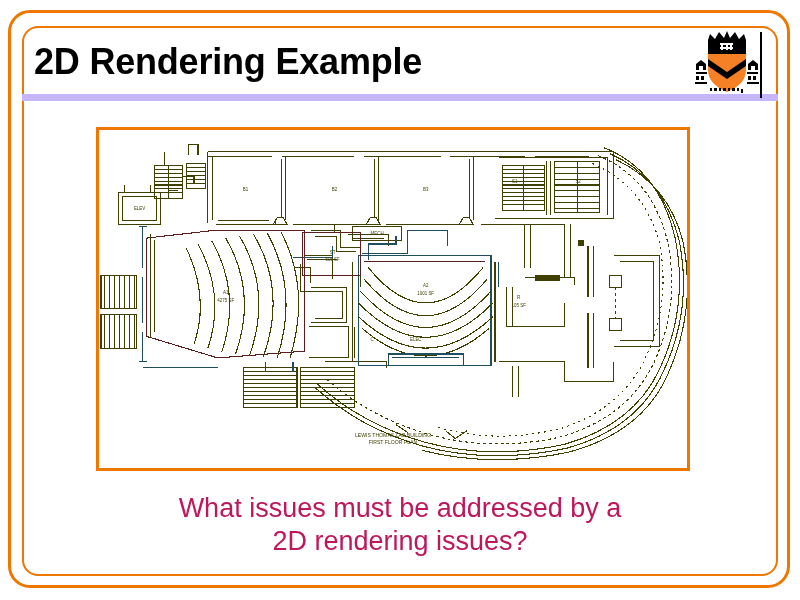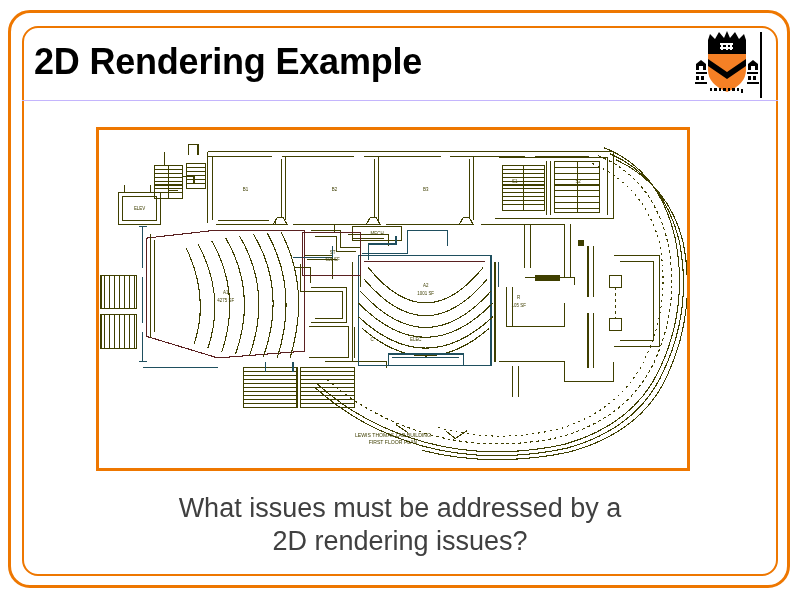--- a/index.html
+++ b/index.html
@@ -46,21 +46,21 @@
   }
 
   
   .title-bar {
     position: absolute;
     left: 22px;
     top: 26px;
     width: 756px;
     height: 75px;
     box-sizing: border-box;
-    border-bottom: 1px solid #c4b5fd;
+    border-bottom: 7px solid #c4b5fd;
   }
   .slide-title {
     position: absolute;
     left: 12px;
     top: 14px;
     font-family: "Liberation Sans", sans-serif;
     font-weight: bold;
     font-size: 36px;
     line-height: 44px;
     color: #000000;
@@ -102,21 +102,21 @@
   
   .subtitle {
     position: absolute;
     left: 60px;
     top: 492px;
     width: 680px;
     text-align: center;
     font-family: "Liberation Sans", sans-serif;
     font-size: 27px;
     line-height: 33px;
-    color: #404040;
+    color: #be185d;
   }
 </style>
 </head>
 <body>
 
 <div id="slide">
 
   <div class="frame-outer"></div>
   <div class="frame-inner"></div>
 

